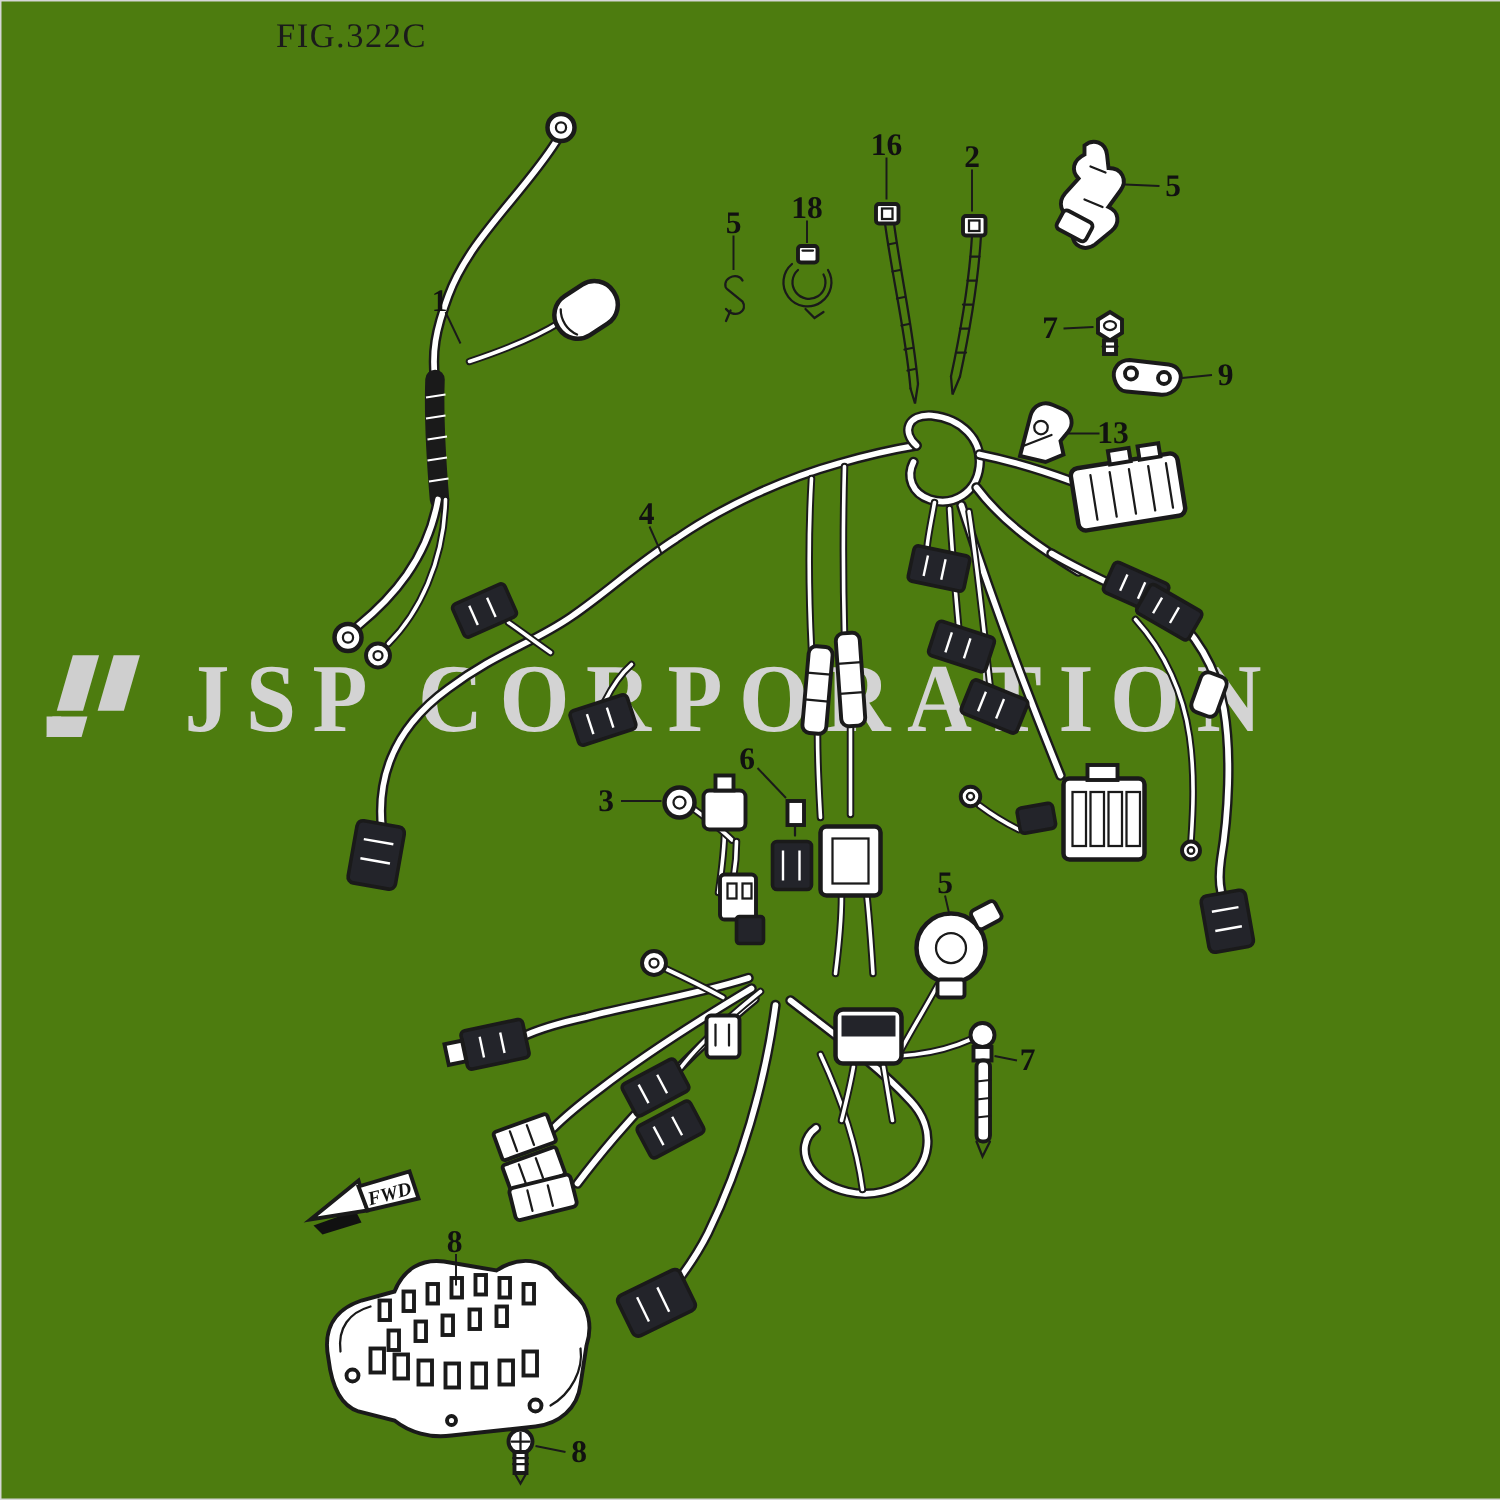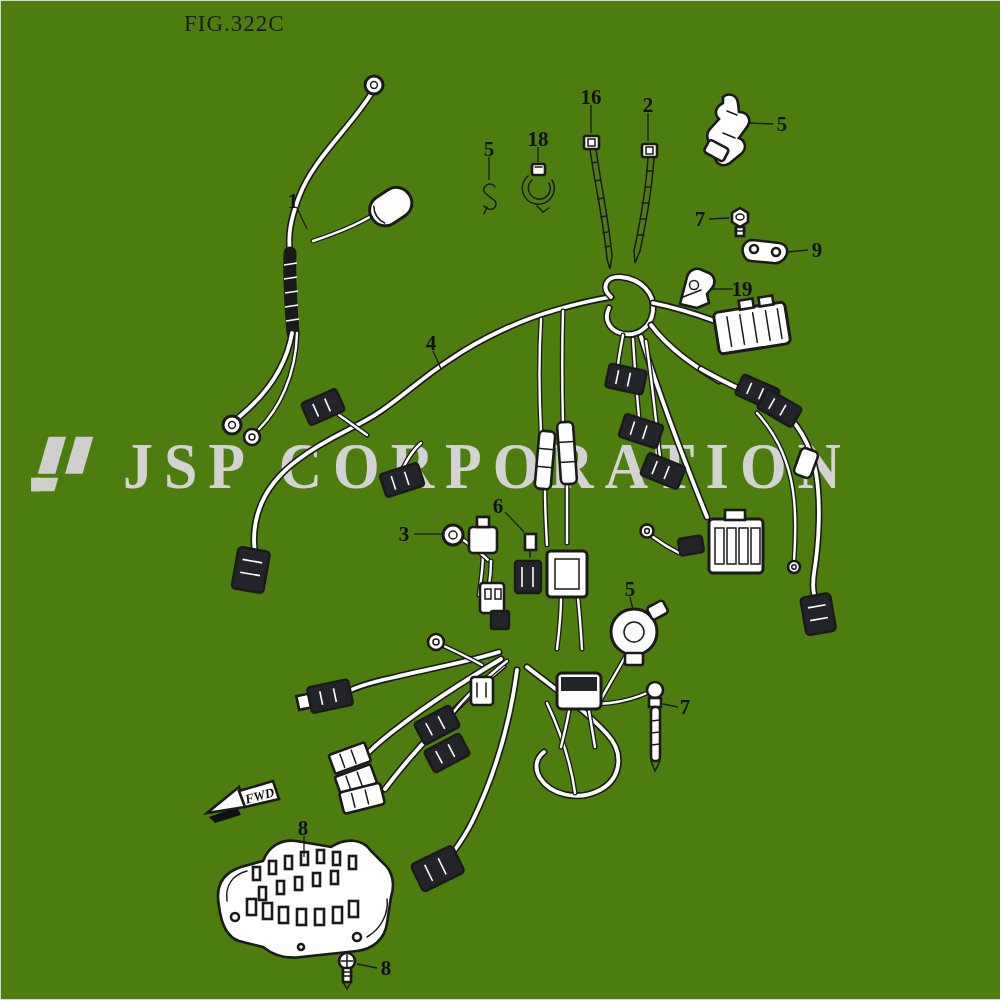--- a/index.html
+++ b/index.html
@@ -500,21 +500,21 @@
 
   <div class="co" style="left:292px;top:200px">1</div>
   <div class="co" style="left:647px;top:104px">2</div>
   <div class="co" style="left:403px;top:533px">3</div>
   <div class="co" style="left:430px;top:342px">4</div>
   <div class="co" style="left:629px;top:588px">5</div>
   <div class="co" style="left:497px;top:505px">6</div>
   <div class="co" style="left:684px;top:706px">7</div>
   <div class="co" style="left:302px;top:827px">8</div>
   <div class="co" style="left:816px;top:249px">9</div>
-  <div class="co" style="left:741px;top:288px">19</div>
+  <div class="co" style="left:741px;top:288px">13</div>
   <div class="co" style="left:537px;top:138px">18</div>
   <div class="co" style="left:488px;top:148px">5</div>
   <div class="co" style="left:699px;top:218px">7</div>
   <div class="co" style="left:385px;top:967px">8</div>
   <div class="co" style="left:781px;top:123px">5</div>
   <div class="co" style="left:590px;top:96px">16</div>
 
 </div>
 
 </body></html>

